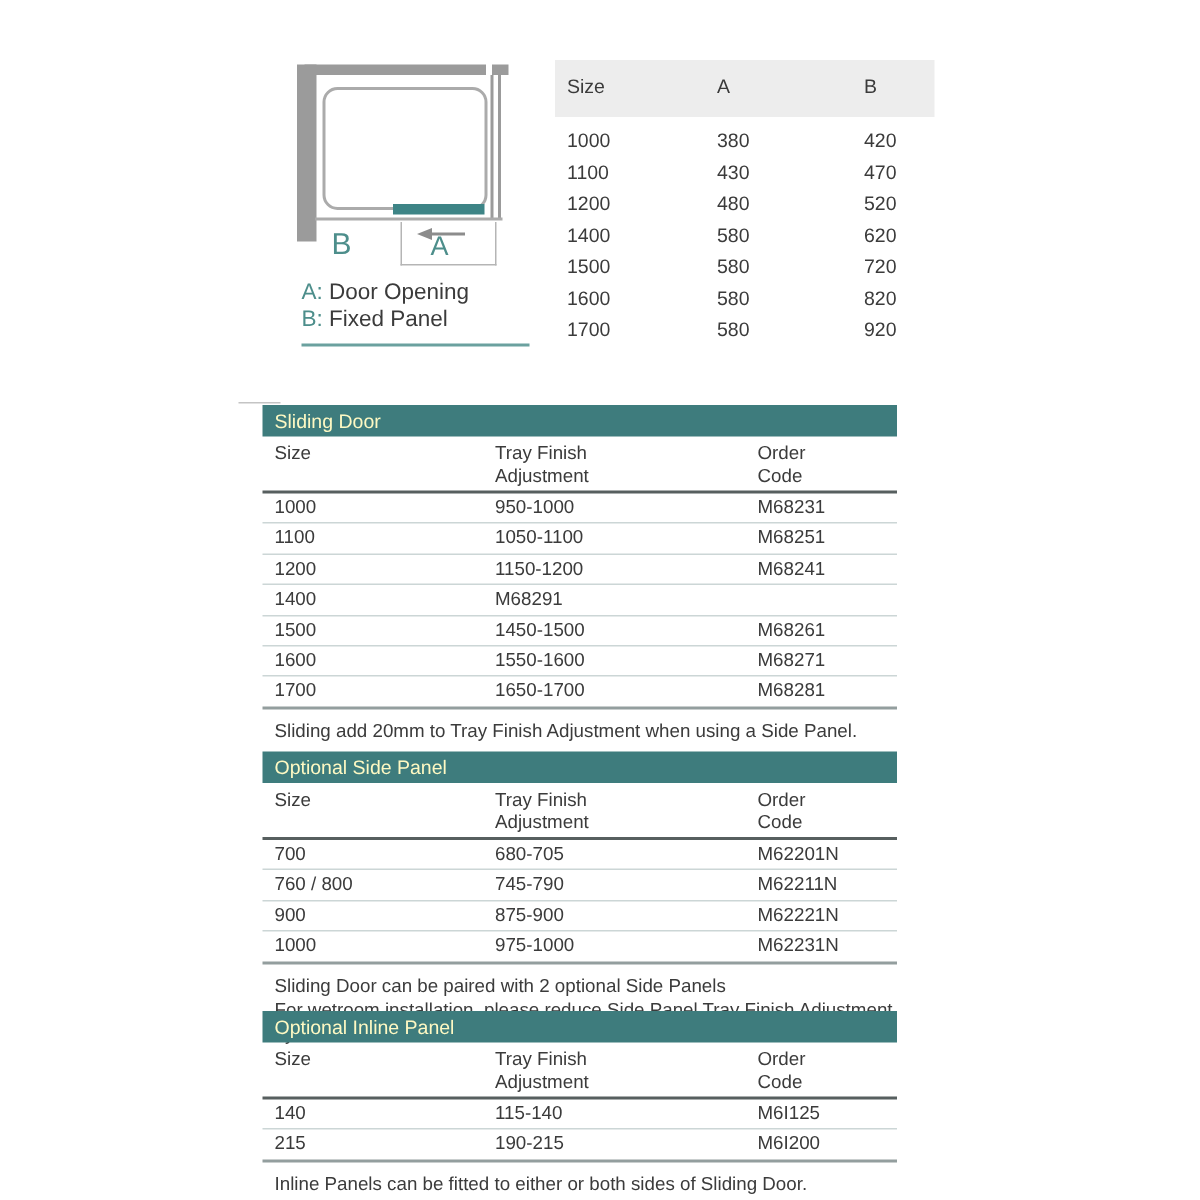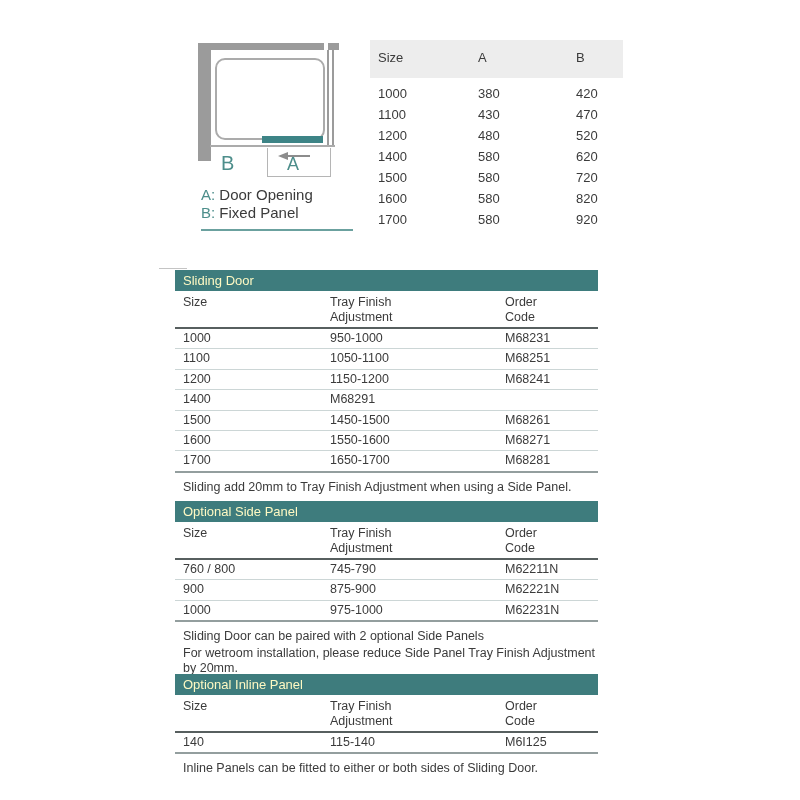--- a/index.html
+++ b/index.html
@@ -183,20 +183,25 @@
     <div class="bar"><span>Optional Side Panel</span></div>
     <div class="colheads">
       <span class="t-cell c0">Size</span>
       <span class="t-cell c1">Tray Finish
 Adjustment</span>
       <span class="t-cell c2">Order
 Code</span>
     </div>
     <div class="rows">
         <div class="t-row">
+          <span class="t-cell c0">700</span>
+          <span class="t-cell c1">680-705</span>
+          <span class="t-cell c2">M62201N</span>
+        </div>
+        <div class="t-row">
           <span class="t-cell c0">760 / 800</span>
           <span class="t-cell c1">745-790</span>
           <span class="t-cell c2">M62211N</span>
         </div>
         <div class="t-row">
           <span class="t-cell c0">900</span>
           <span class="t-cell c1">875-900</span>
           <span class="t-cell c2">M62221N</span>
         </div>
         <div class="t-row">
@@ -217,17 +222,22 @@
 Adjustment</span>
       <span class="t-cell c2">Order
 Code</span>
     </div>
     <div class="rows">
         <div class="t-row">
           <span class="t-cell c0">140</span>
           <span class="t-cell c1">115-140</span>
           <span class="t-cell c2">M6I125</span>
         </div>
+        <div class="t-row">
+          <span class="t-cell c0">215</span>
+          <span class="t-cell c1">190-215</span>
+          <span class="t-cell c2">M6I200</span>
+        </div>
       </div>
     <div class="note">Inline Panels can be fitted to either or both sides of Sliding Door.</div>
   </section>
 
 </div>
 
 </body></html>

